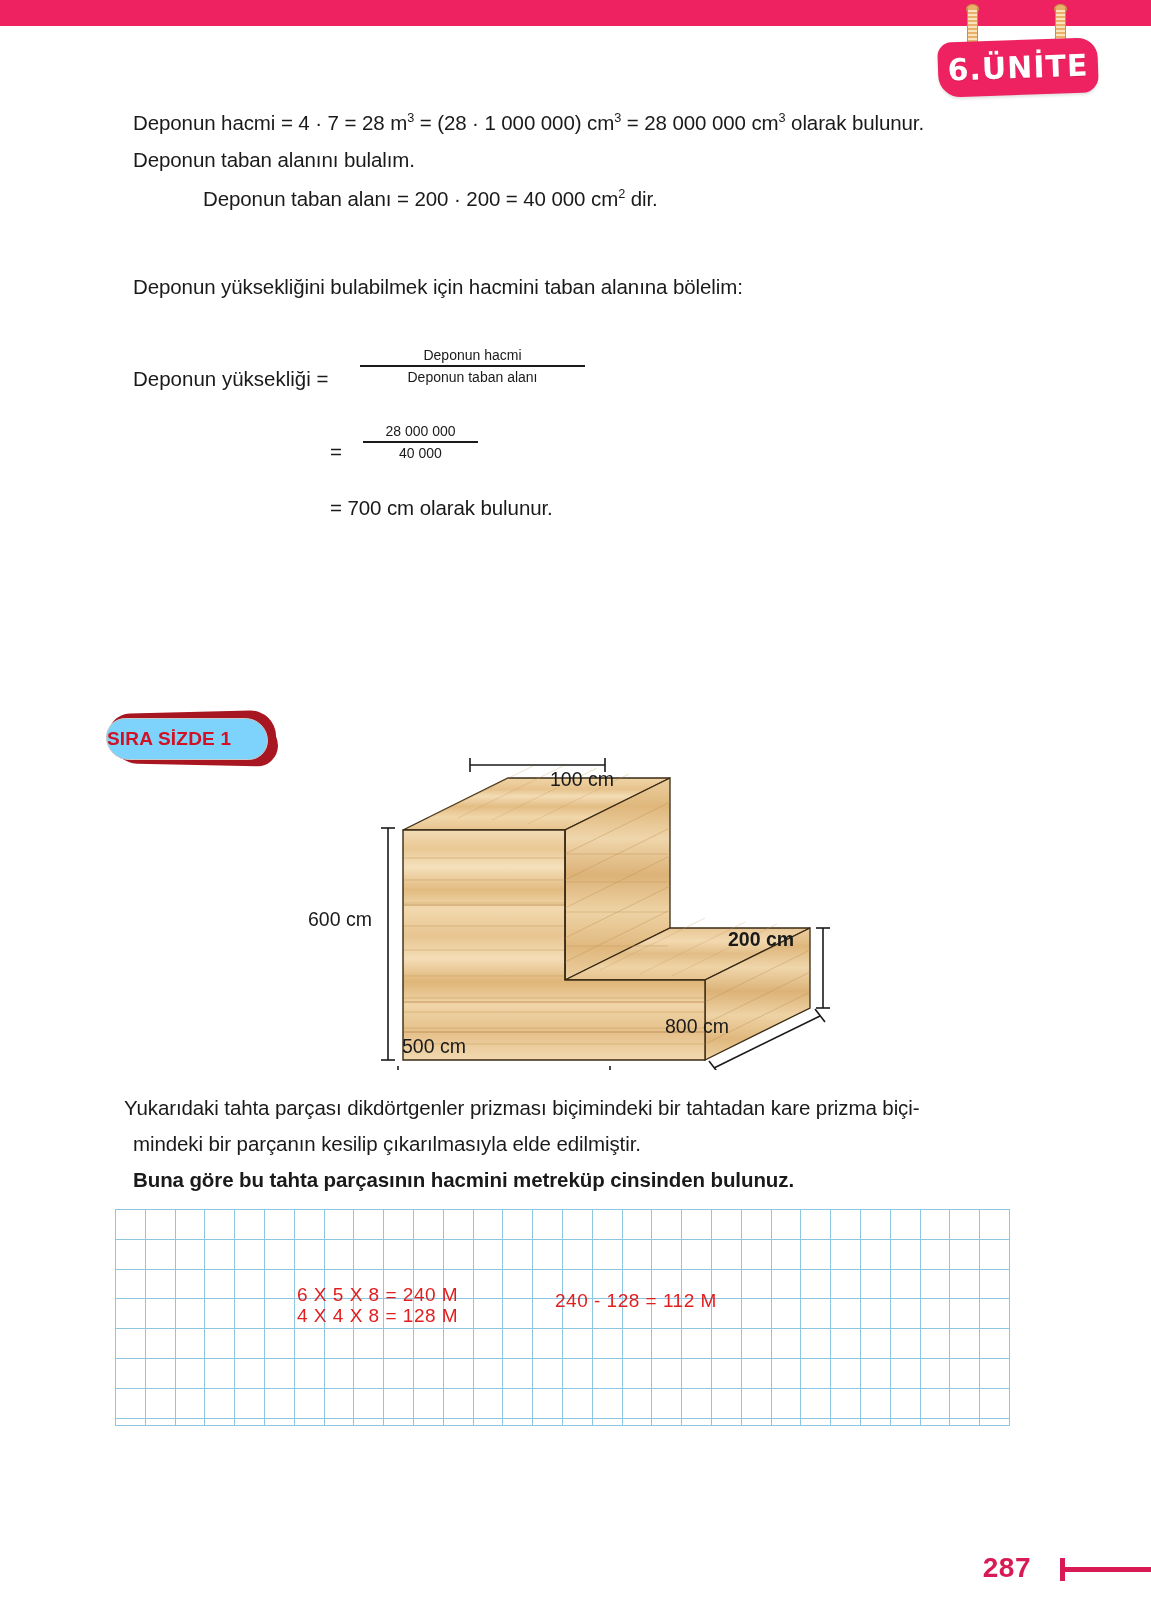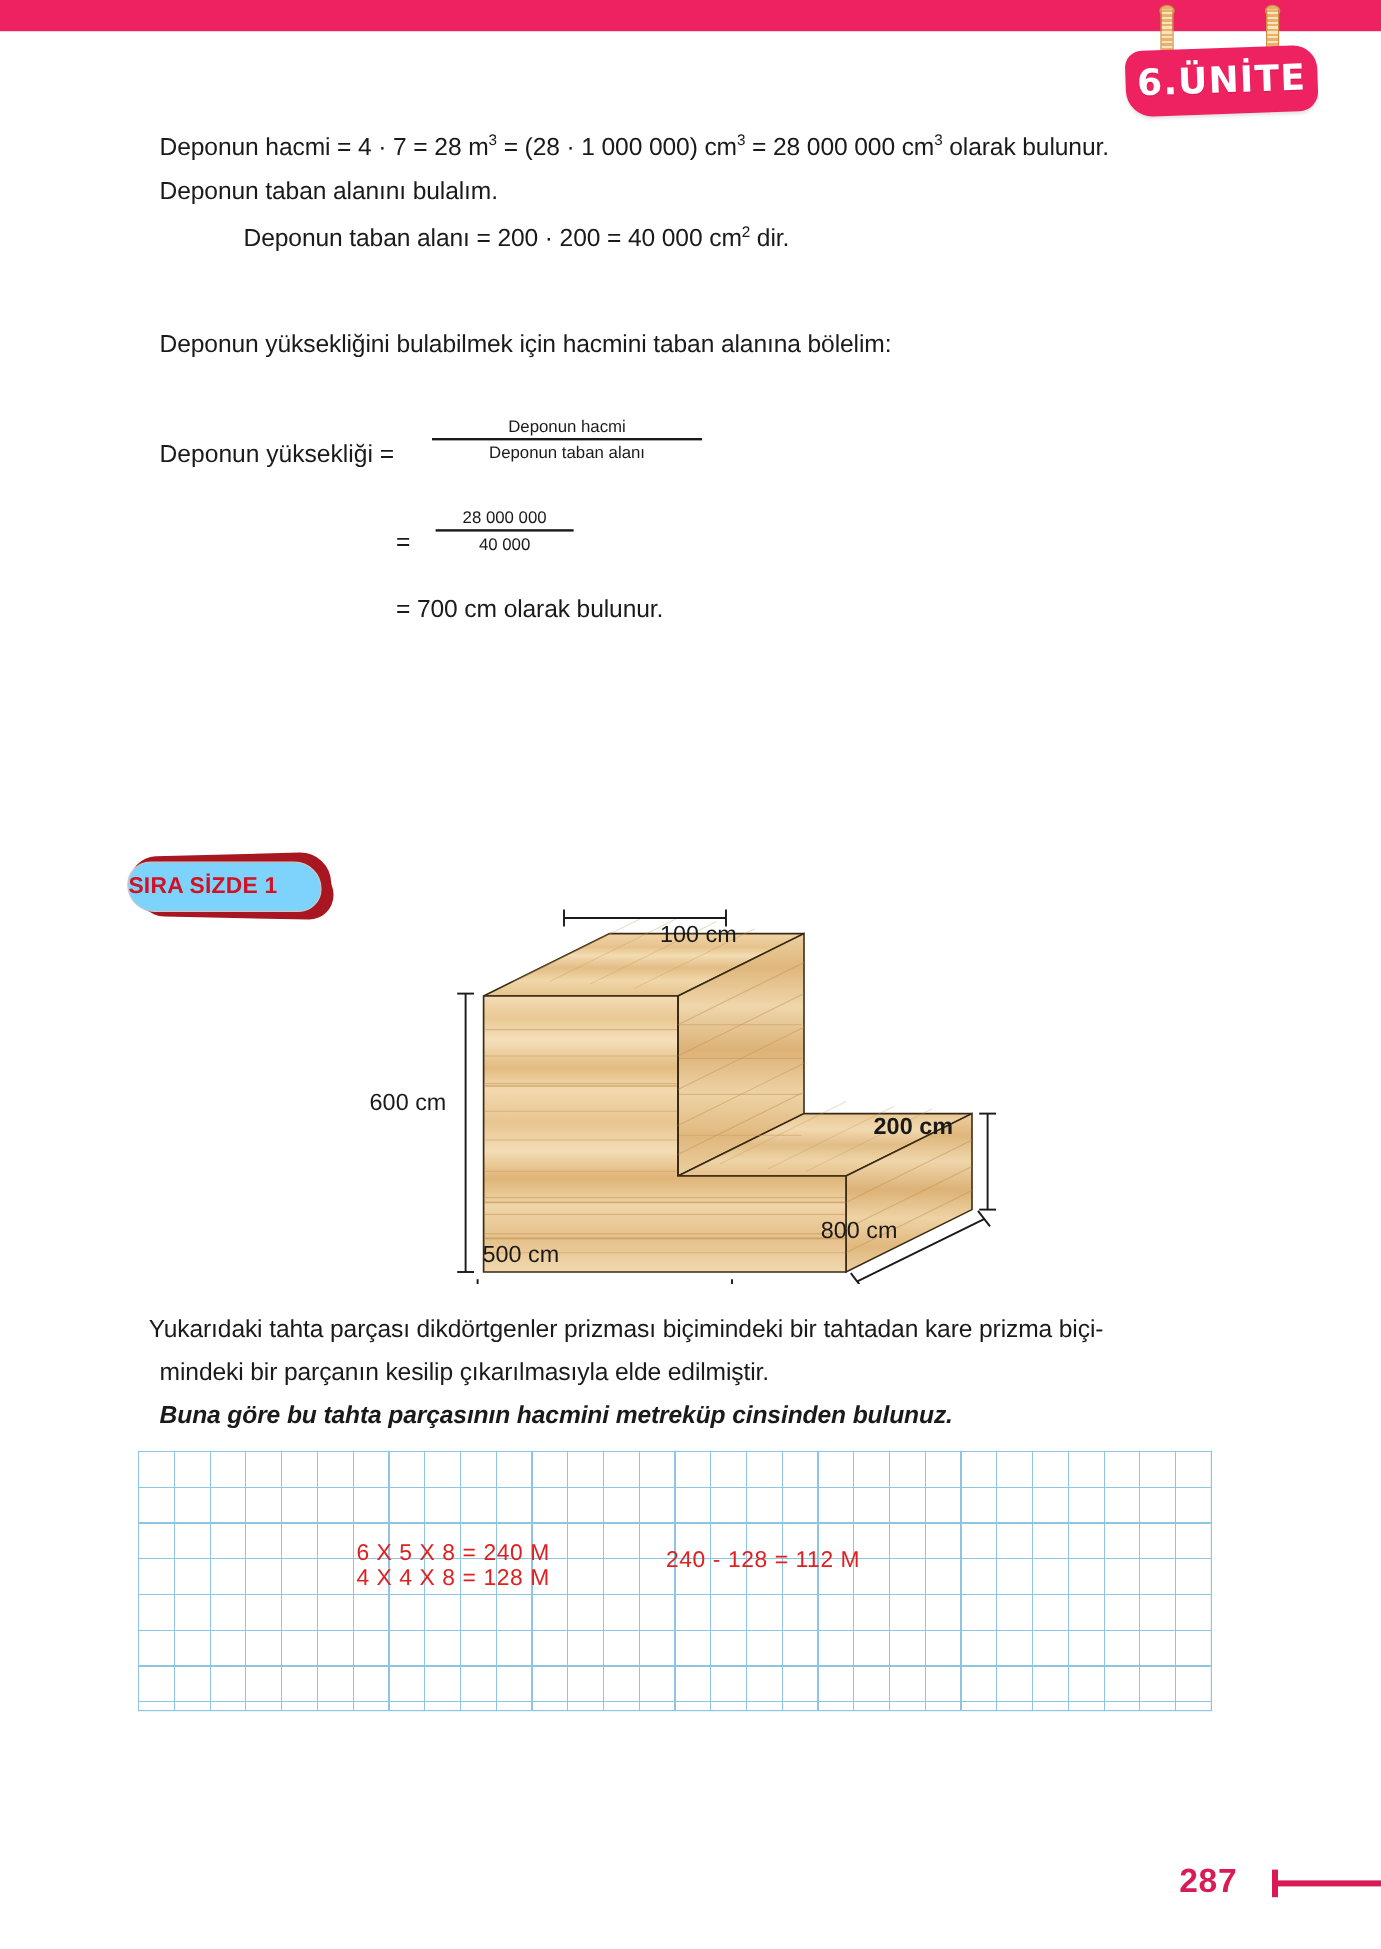--- a/index.html
+++ b/index.html
@@ -85,21 +85,21 @@
     left: 0; top: 0;
     width: 1151px;
   }
   .para {
     position: absolute;
     font-size: 20.5px;
     line-height: 1.0;
     letter-spacing: -0.1px;
     white-space: nowrap;
   }
-  .para.bold { font-weight: bold; font-style: italic; }
+  .para.bold { font-weight: bold; }
   sup { font-size: 0.62em; vertical-align: super; line-height: 0; }
 
   
   .frac-label {
     position: absolute;
     font-size: 20.5px;
     white-space: nowrap;
   }
   .frac {
     position: absolute;
@@ -400,21 +400,21 @@
       <line x1="434" y1="328" x2="540" y2="276"></line>
       <line x1="429" y1="321" x2="439" y2="334"></line>
       <line x1="535" y1="269" x2="545" y2="282"></line>
     </g>
   </svg>
 
   <div class="fig-label" style="left:270px; top:12px;margin-top:16px;">100 cm</div>
   <div class="fig-label" style="left:28px; top:168px;">600 cm</div>
   <div class="fig-label" style="left:448px; top:188px;font-weight:bold;">200 cm</div>
   <div class="fig-label" style="left:122px; top:295px;">500 cm</div>
-  <div class="fig-label" style="left:404px; top:275px;">800 cm</div>
+  <div class="fig-label" style="left:385px; top:275px;">800 cm</div>
 </div>
 
 <div class="grid-box">
   <span class="hand" style="left:182px; top:75px;">6 X 5  X  8 = 240 M</span>
   <span class="hand" style="left:182px; top:96px;">4 X 4 X 8 =  128 M</span>
   <span class="hand" style="left:440px; top:81px;">240 - 128 = 112 M</span>
 </div>
 
 <div class="page-num">287</div>
 <div class="page-tick"></div>

